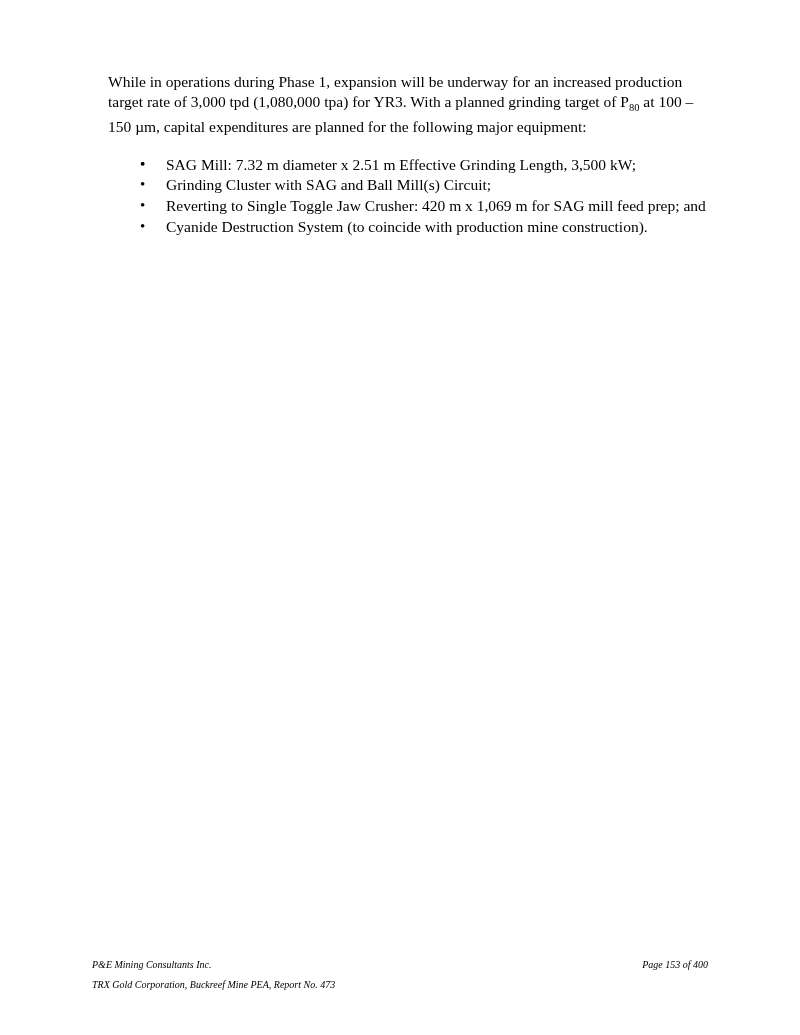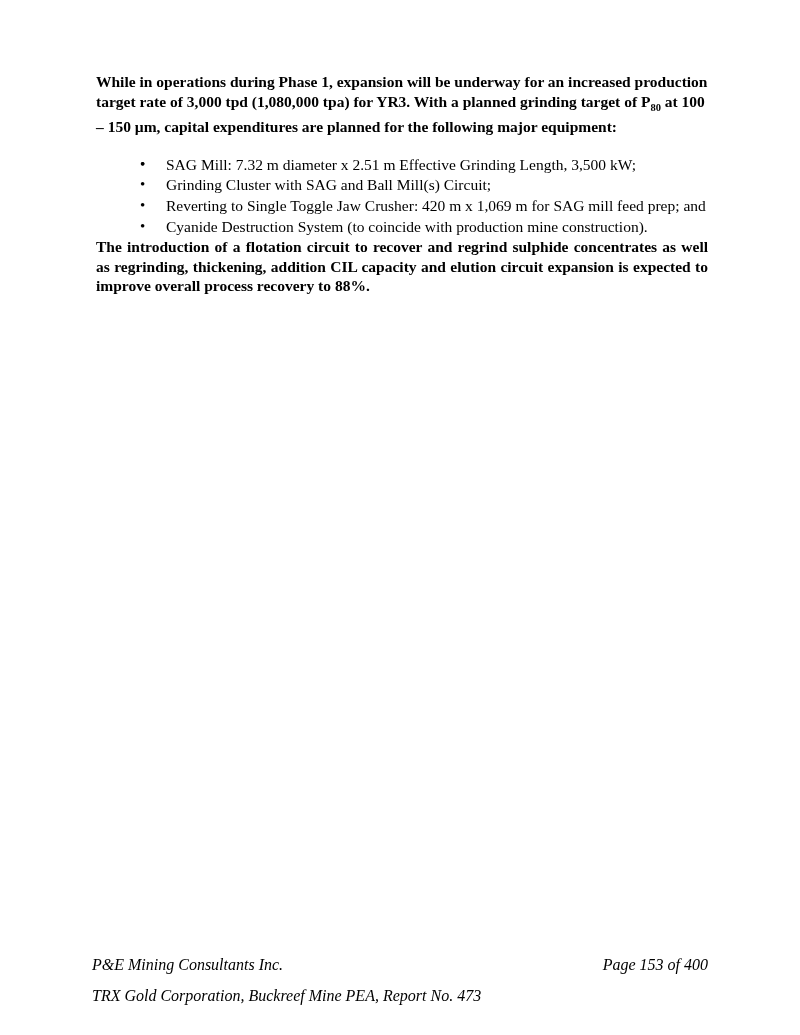--- a/index.html
+++ b/index.html
@@ -21,26 +21,25 @@
     height: 1035px;
     box-sizing: border-box;
   }
   .content {
     position: absolute;
     left: 92px;
     top: 72px;
     width: 616px;
   }
   p.para {
-    margin: 0 0 0 4px;
+    margin: 0 0 0 16px;
     font-size: 15.5px;
     line-height: 19.6px;
     text-align: justify;
     text-justify: inter-word;
-    font-weight: bold;
   }
   p.para.intro {
     text-align: left;
   }
   .sub {
     font-size: 10.5px;
     vertical-align: sub;
   }
   ul.equipment {
     list-style: none;
@@ -63,56 +62,55 @@
   }
   .spacer-para {
     margin-top: 22px;
   }
   .footer {
     position: absolute;
     left: 92px;
     top: 955px;
     width: 616px;
     font-style: italic;
-    font-size: 16px;
+    font-size: 10px;
     line-height: 19px;
   }
   .footer-row {
     display: flex;
     justify-content: space-between;
     align-items: baseline;
   }
   .footer-left {
     white-space: nowrap;
   }
   .footer-right {
     white-space: nowrap;
   }
   .footer-line2 {
-    margin-top: 12px;
+    margin-top: 1px;
   }
 </style>
 </head>
 <body>
 
 <div class="page">
 
   <div class="content">
 
     <p class="para intro"><span>While in operations during Phase 1, expansion will be underway for an increased production target rate of 3,000 tpd (1,080,000 tpa) for YR3. With a planned grinding target of P</span><span class="sub">80</span><span> at 100 – 150 µm, capital expenditures are planned for the following major equipment:</span></p>
 
     <ul class="equipment">
       <li><span class="bullet">•</span></li>
       <li><span class="bullet">•</span><span>SAG Mill: 7.32 m diameter x 2.51 m Effective Grinding Length, 3,500 kW;</span></li>
       <li><span class="bullet">•</span><span>Grinding Cluster with SAG and Ball Mill(s) Circuit;</span></li>
       <li><span class="bullet">•</span><span>Reverting to Single Toggle Jaw Crusher: 420 m x 1,069 m for SAG mill feed prep; and</span></li>
       <li><span class="bullet">•</span><span>Cyanide Destruction System (to coincide with production mine construction).</span></li>
     </ul>
 
-    <p class="para spacer-para">The introduction of a flotation circuit to recover and regrind sulphide concentrates as well as regrinding, thickening, addition CIL capacity and elution circuit expansion is expected to improve overall process recovery to 88%.</p>
 
   </div>
 
   <div class="footer">
     <div class="footer-row">
       <span class="footer-left">P&amp;E Mining Consultants Inc.</span>
       <span class="footer-right">Page 153 of 400</span>
     </div>
     <div class="footer-line2">
       <span>TRX Gold Corporation, Buckreef Mine PEA, Report No. 473</span>

